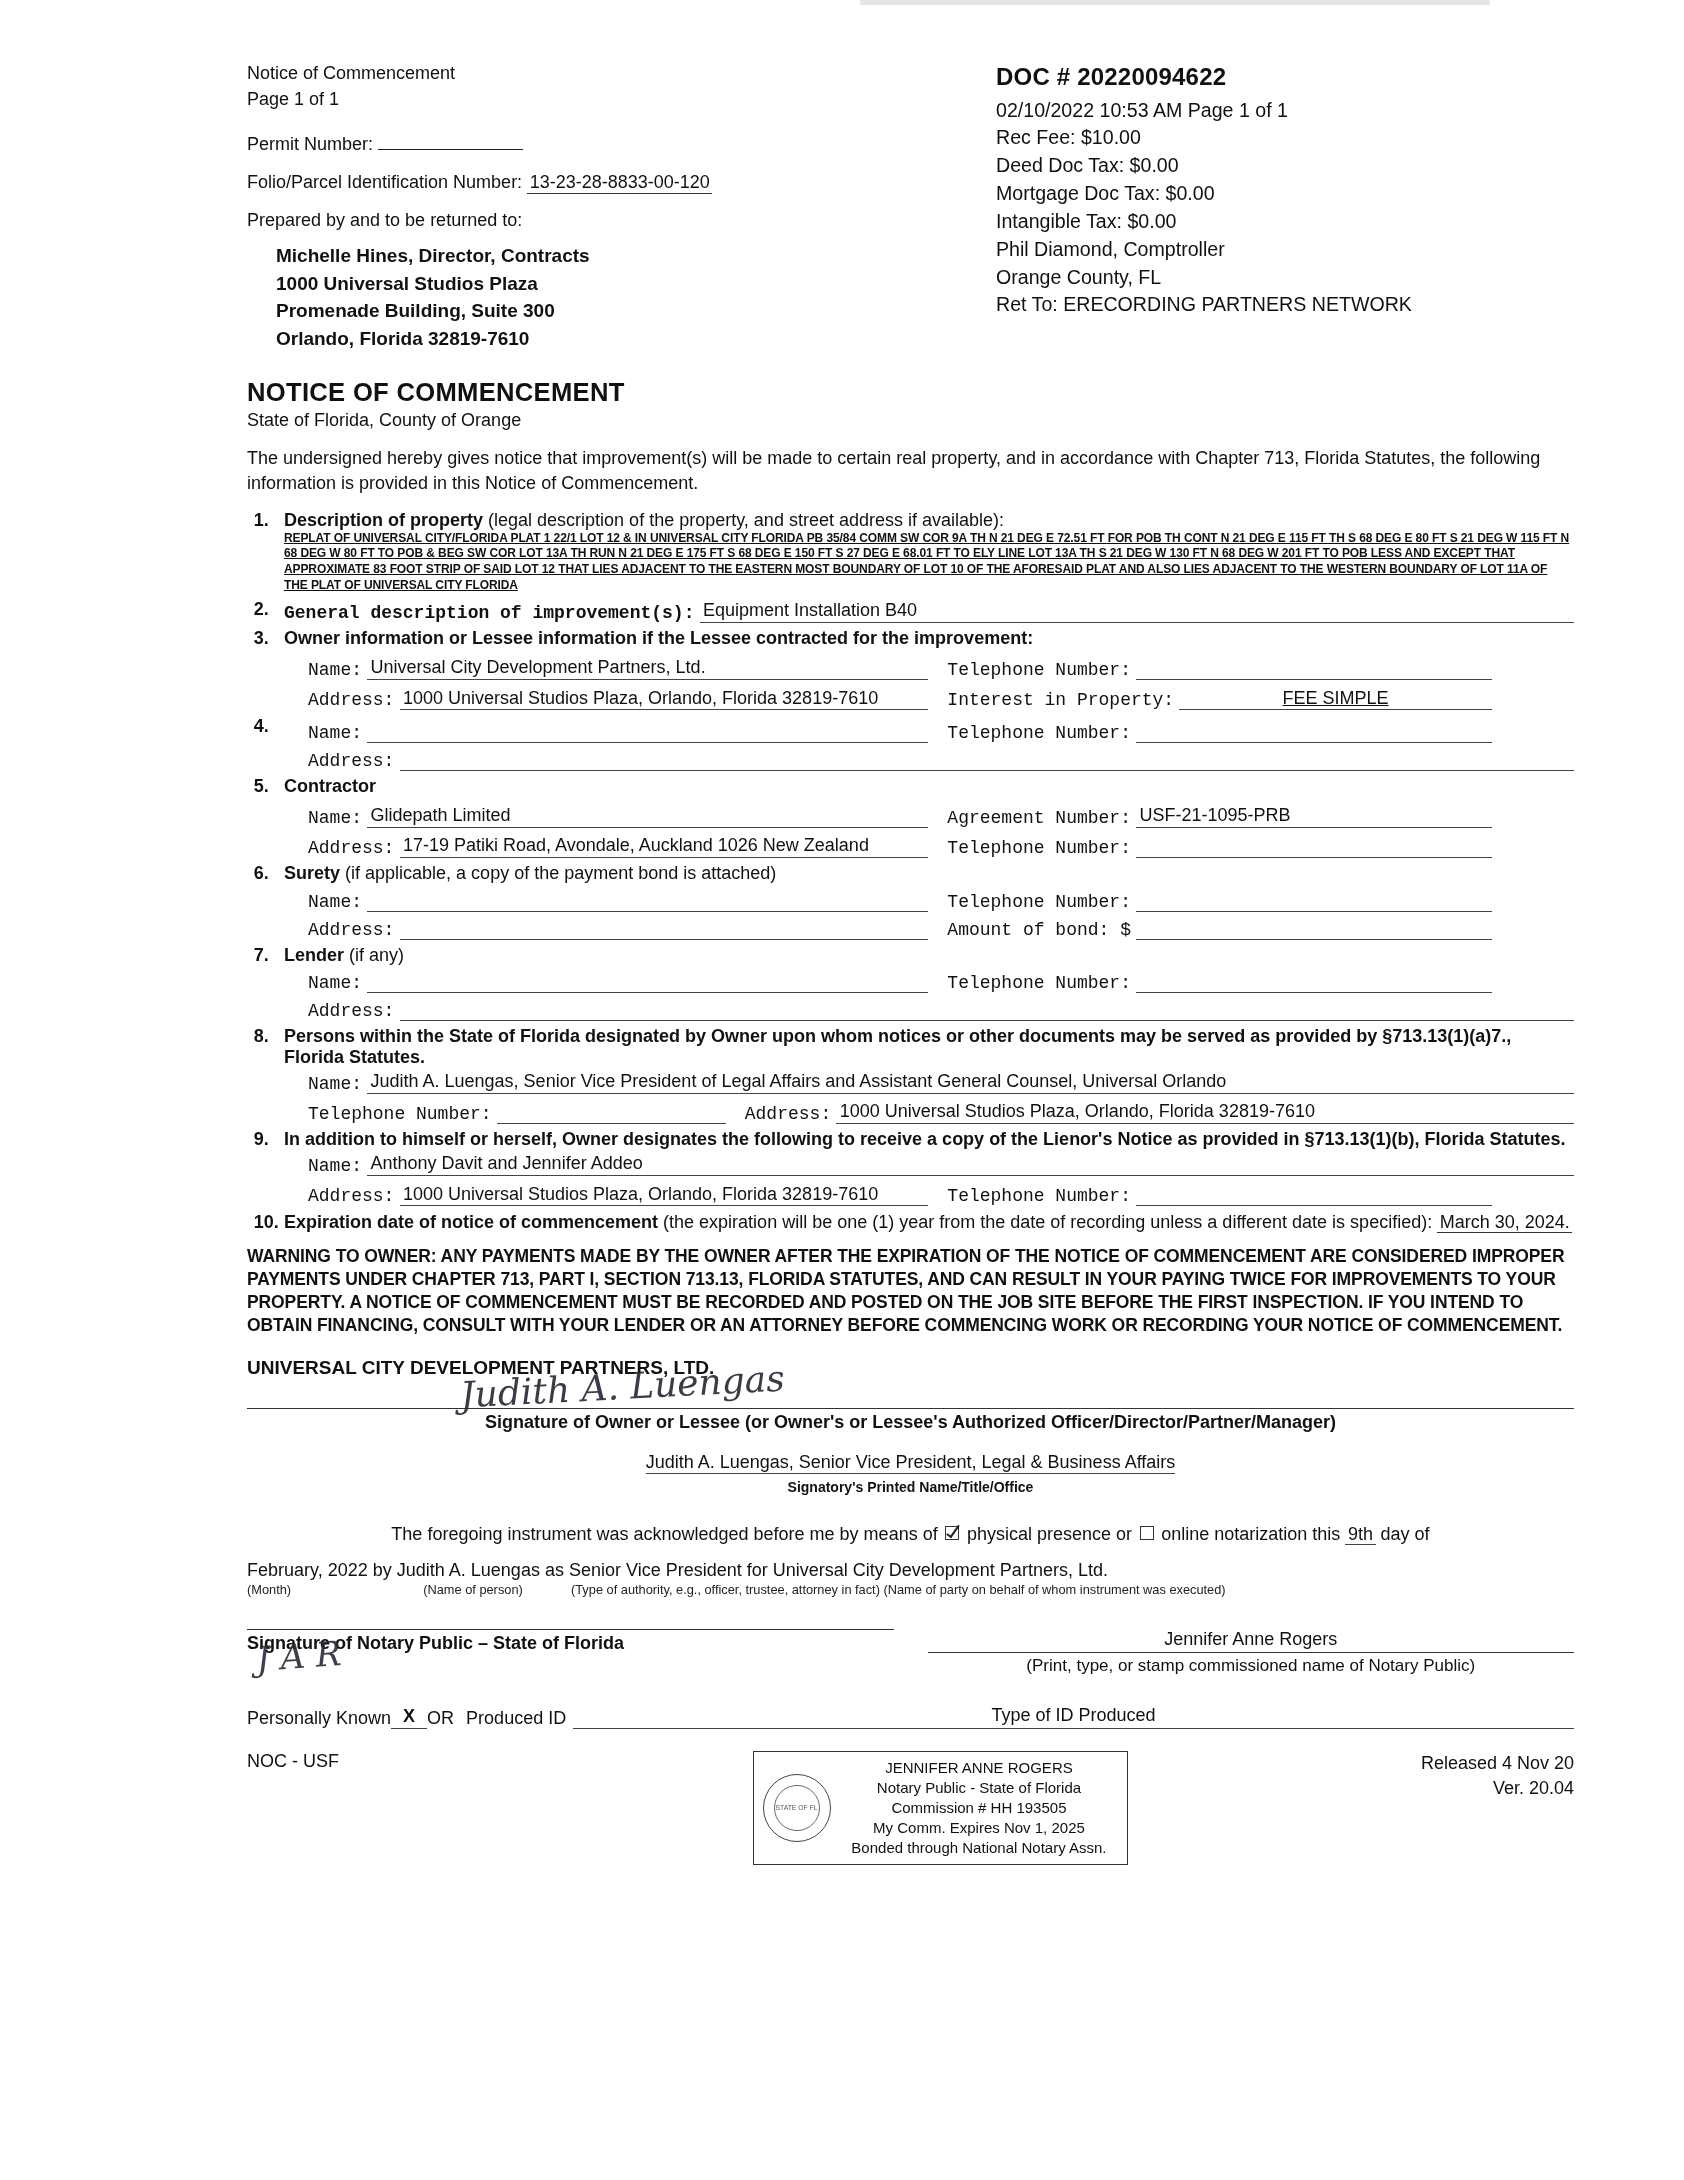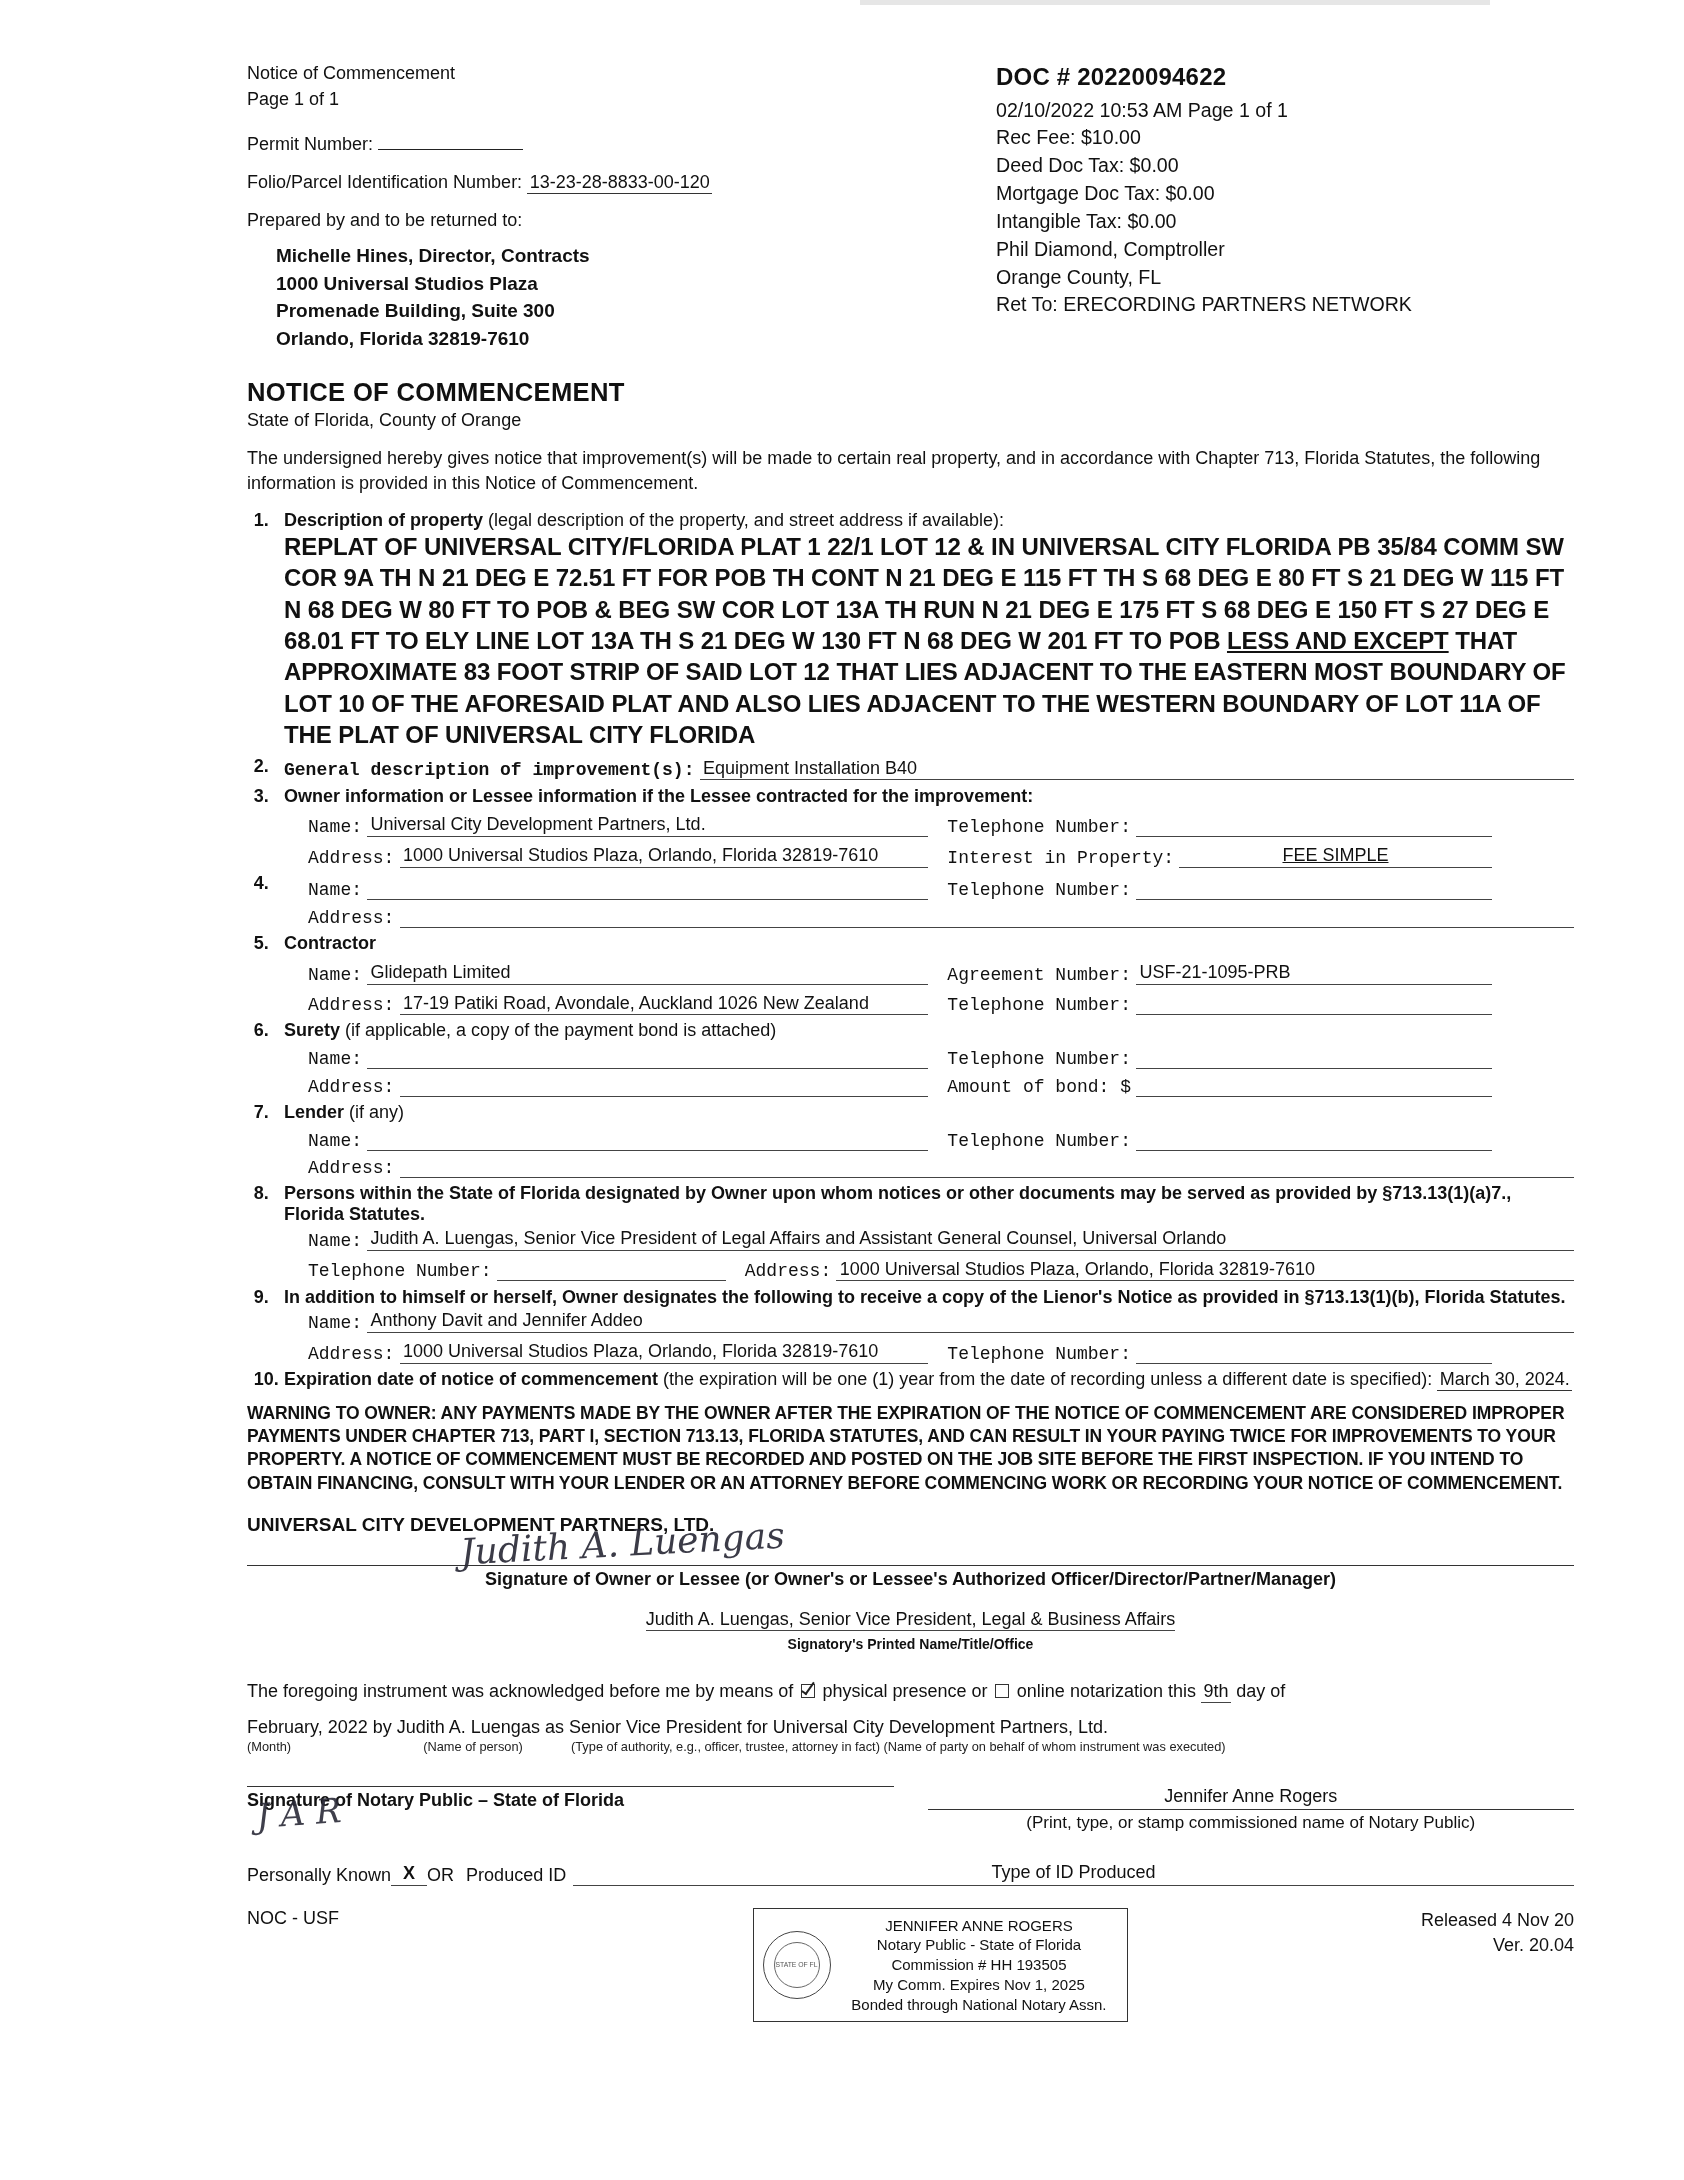--- a/index.html
+++ b/index.html
@@ -102,23 +102,24 @@
     box-sizing: border-box;
   }
   .body {
     flex: 1;
   }
   .lbl {
     font-weight: bold;
   }
   .legal {
     font-weight: bold;
-    font-size: 24px;
+    font-size: 12px;
     line-height: 1.31;
     letter-spacing: -0.1px;
+    text-decoration: underline;
   }
   .legal .ue {
     text-decoration: underline;
   }
   .row {
     display: flex;
     align-items: flex-end;
     gap: 0;
     margin-top: 7.7px;
     font-size: 18px;
@@ -201,20 +202,21 @@
   .printed-caption {
     text-align: center;
     font-weight: bold;
     font-size: 14px;
     margin-top: 6px;
   }
   .ack {
     font-size: 18px;
     margin-top: 25.6px;
     line-height: 1.5;
+    text-align: center;
   }
   .ack .u {
     border-bottom: 0.9px solid #444;
     padding: 0 2.6px 0.9px 2.6px;
   }
   .chk {
     display: inline-block;
     width: 12px;
     height: 12px;
     border: 1.3px solid #333;

